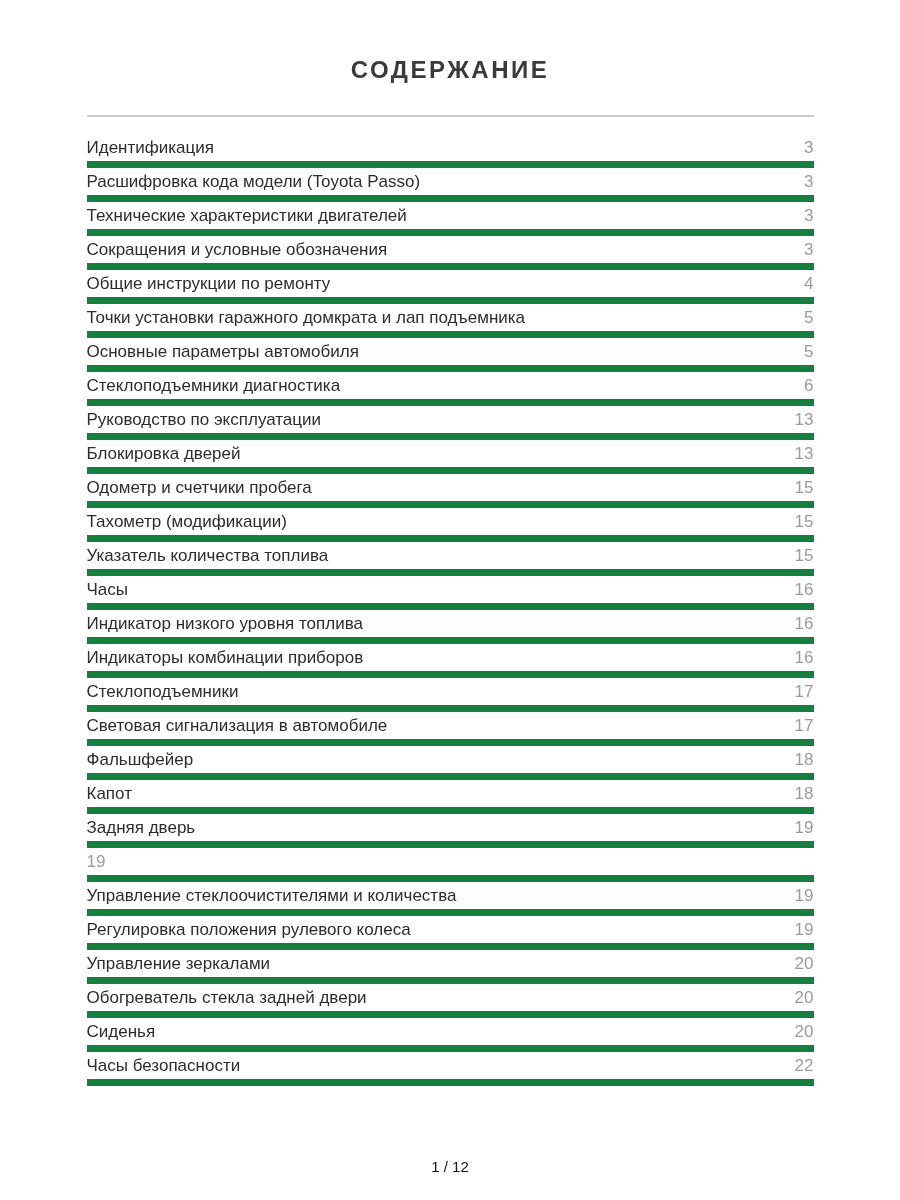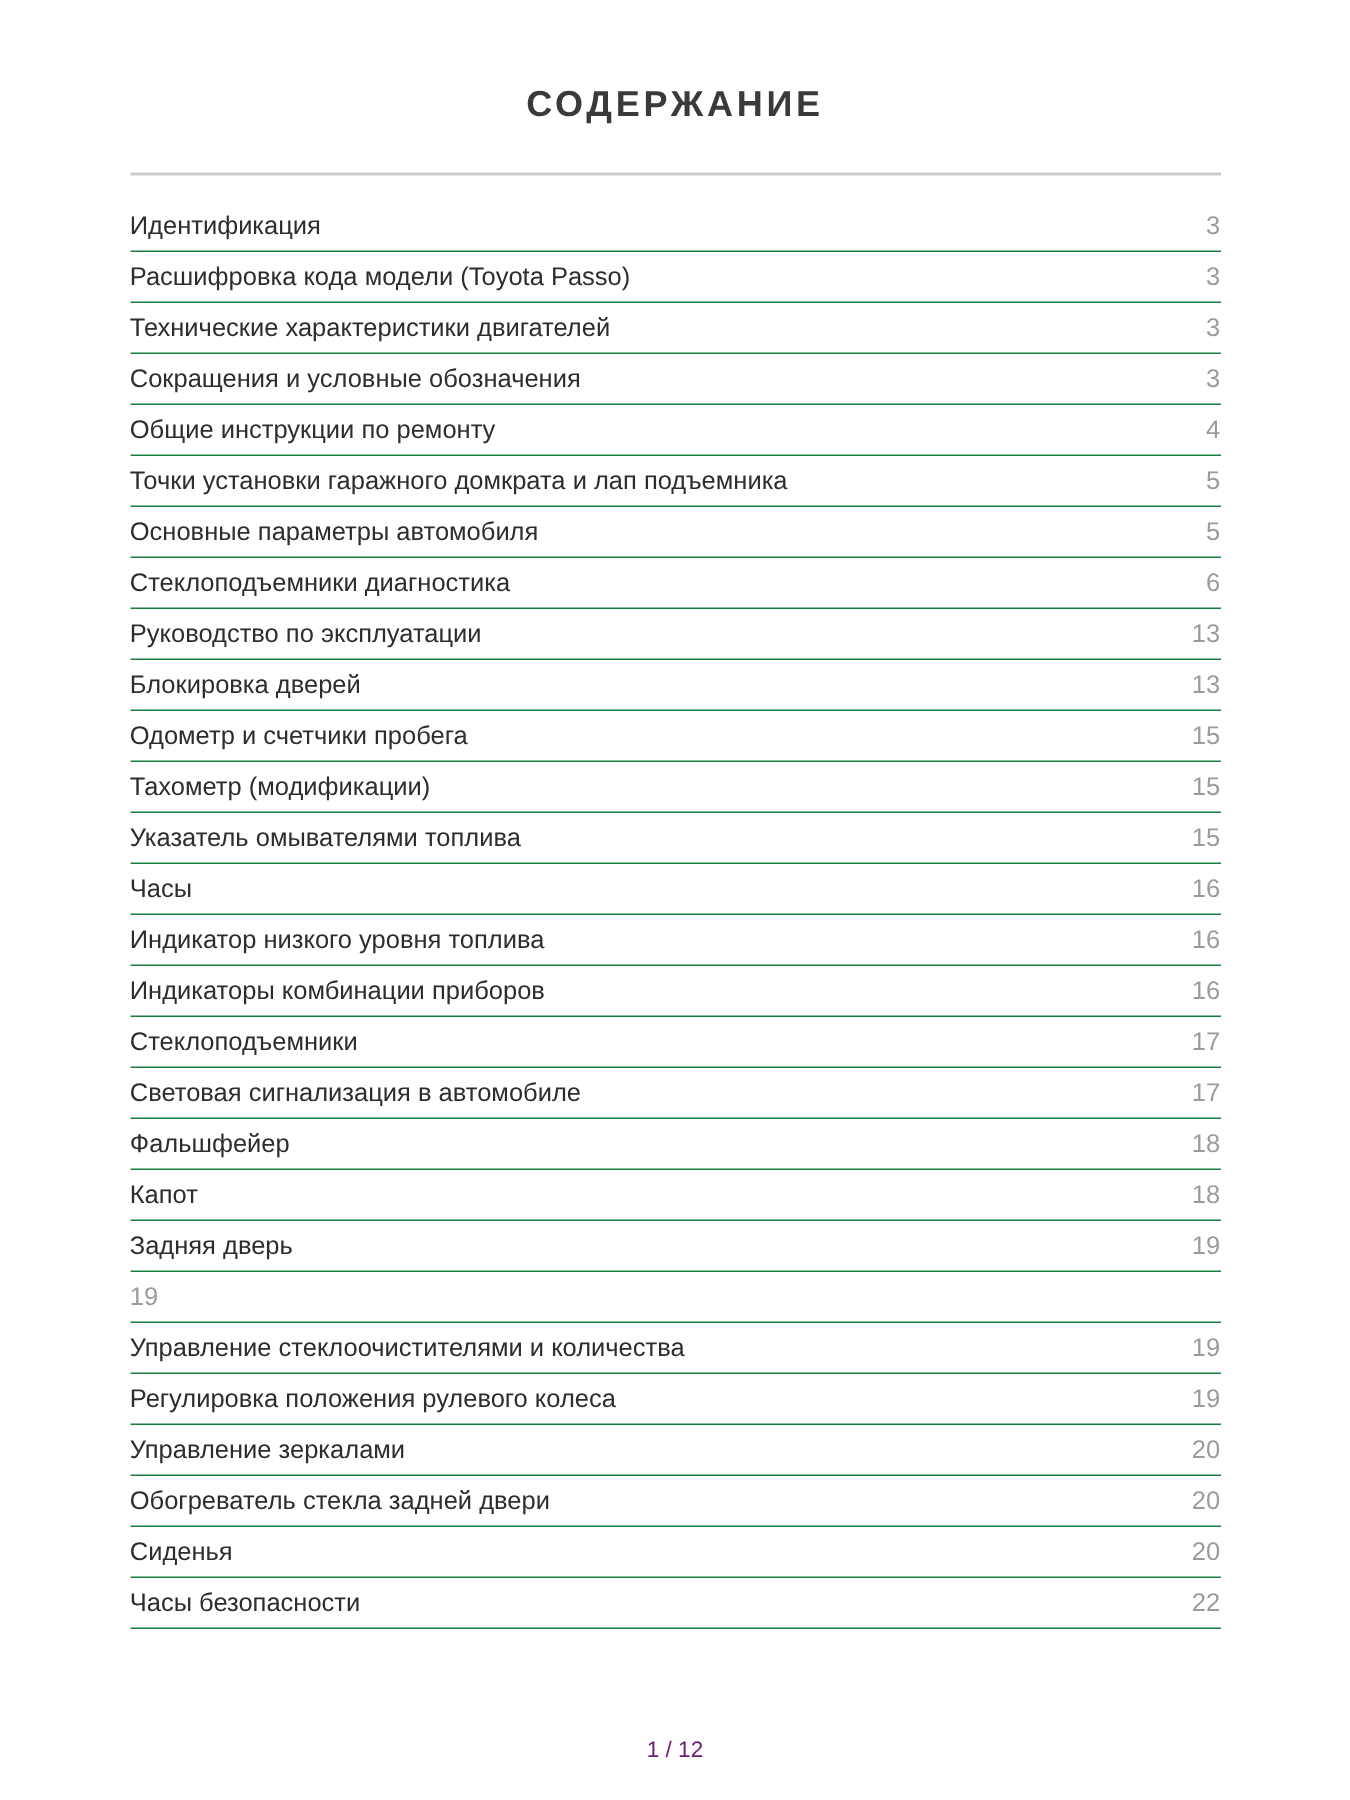--- a/index.html
+++ b/index.html
@@ -33,41 +33,41 @@
   }
   .toc {
     margin: 17px 50px 0 50px;
     list-style: none;
   }
   .toc-row {
     height: 34px;
     display: flex;
     align-items: center;
     justify-content: space-between;
-    border-bottom: 1px solid #15803d;
+    border-bottom: 7px solid #15803d;
     cursor: pointer;
   }
   .toc-label {
     font-size: 17px;
     color: #2d2d2d;
     white-space: nowrap;
   }
   .toc-page {
     font-size: 17px;
     color: #9b9b9b;
     white-space: nowrap;
   }
   .page-footer {
     position: absolute;
     left: 0;
     right: 0;
     top: 1142px;
     text-align: center;
     font-size: 15px;
-    color: #701a75;
+    color: #0f172a;
   }
 </style>
 </head>
 <body>
 
 <div class="page">
 
   <h1 class="doc-title">СОДЕРЖАНИЕ</h1>
 
   <div class="top-rule"></div>
@@ -115,21 +115,21 @@
     </li>
     <li class="toc-row">
       <span class="toc-label">Одометр и счетчики пробега</span>
       <span class="toc-page">15</span>
     </li>
     <li class="toc-row">
       <span class="toc-label">Тахометр (модификации)</span>
       <span class="toc-page">15</span>
     </li>
     <li class="toc-row">
-      <span class="toc-label">Указатель омывателями топлива</span>
+      <span class="toc-label">Указатель количества топлива</span>
       <span class="toc-page">15</span>
     </li>
     <li class="toc-row">
       <span class="toc-label">Часы</span>
       <span class="toc-page">16</span>
     </li>
     <li class="toc-row">
       <span class="toc-label">Индикатор низкого уровня топлива</span>
       <span class="toc-page">16</span>
     </li>

